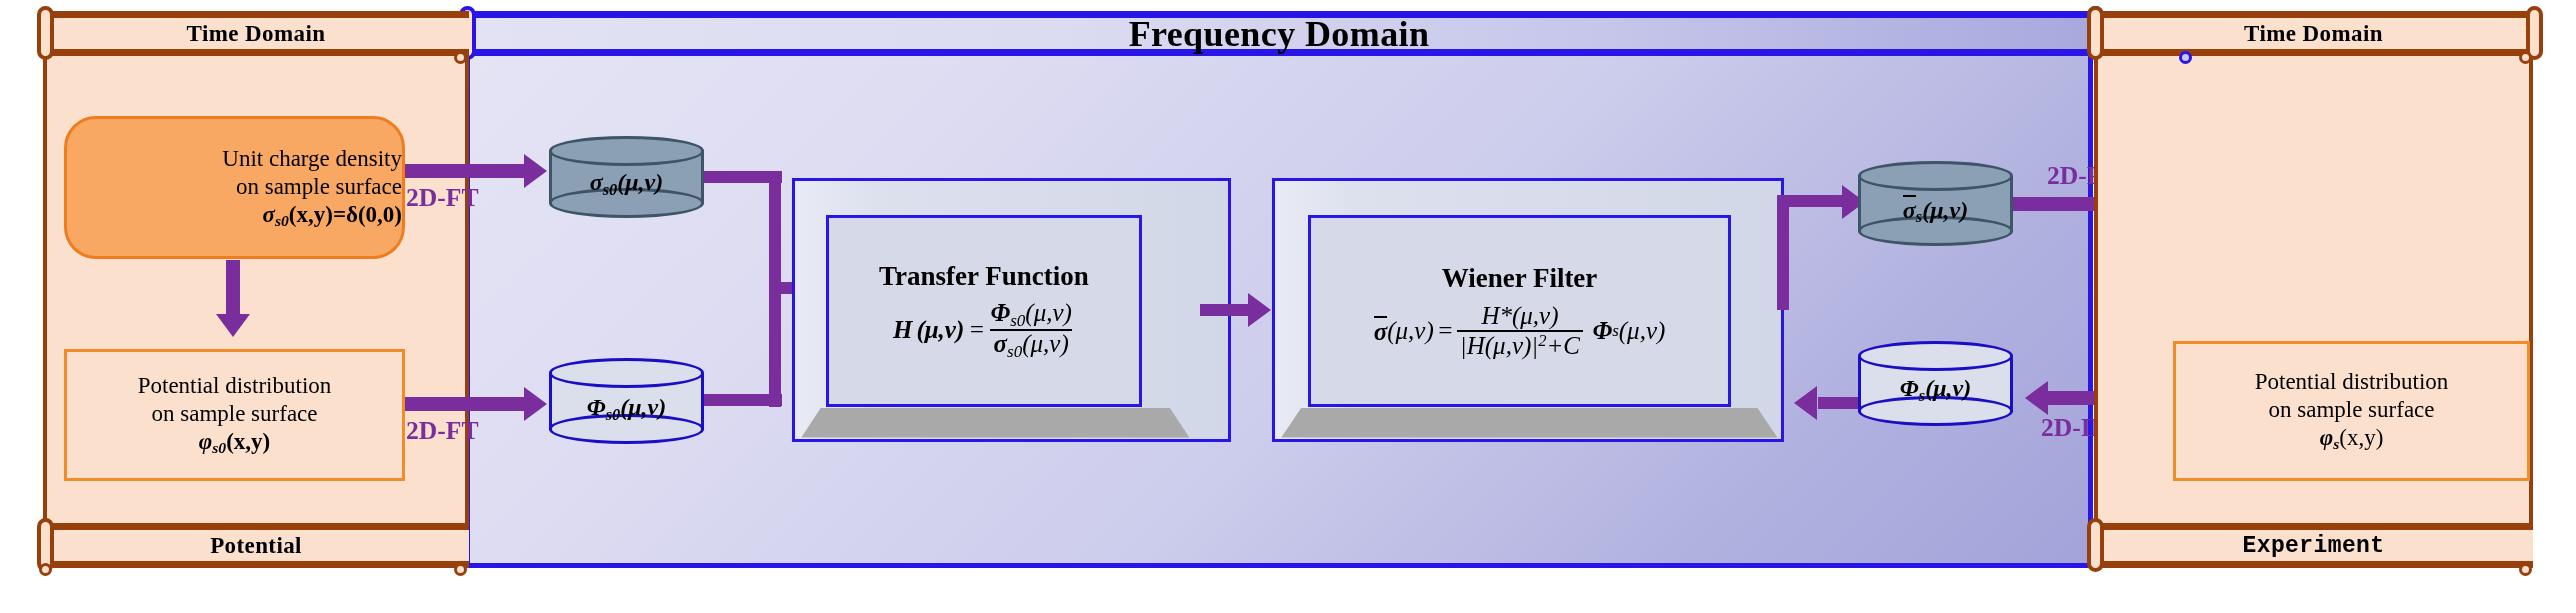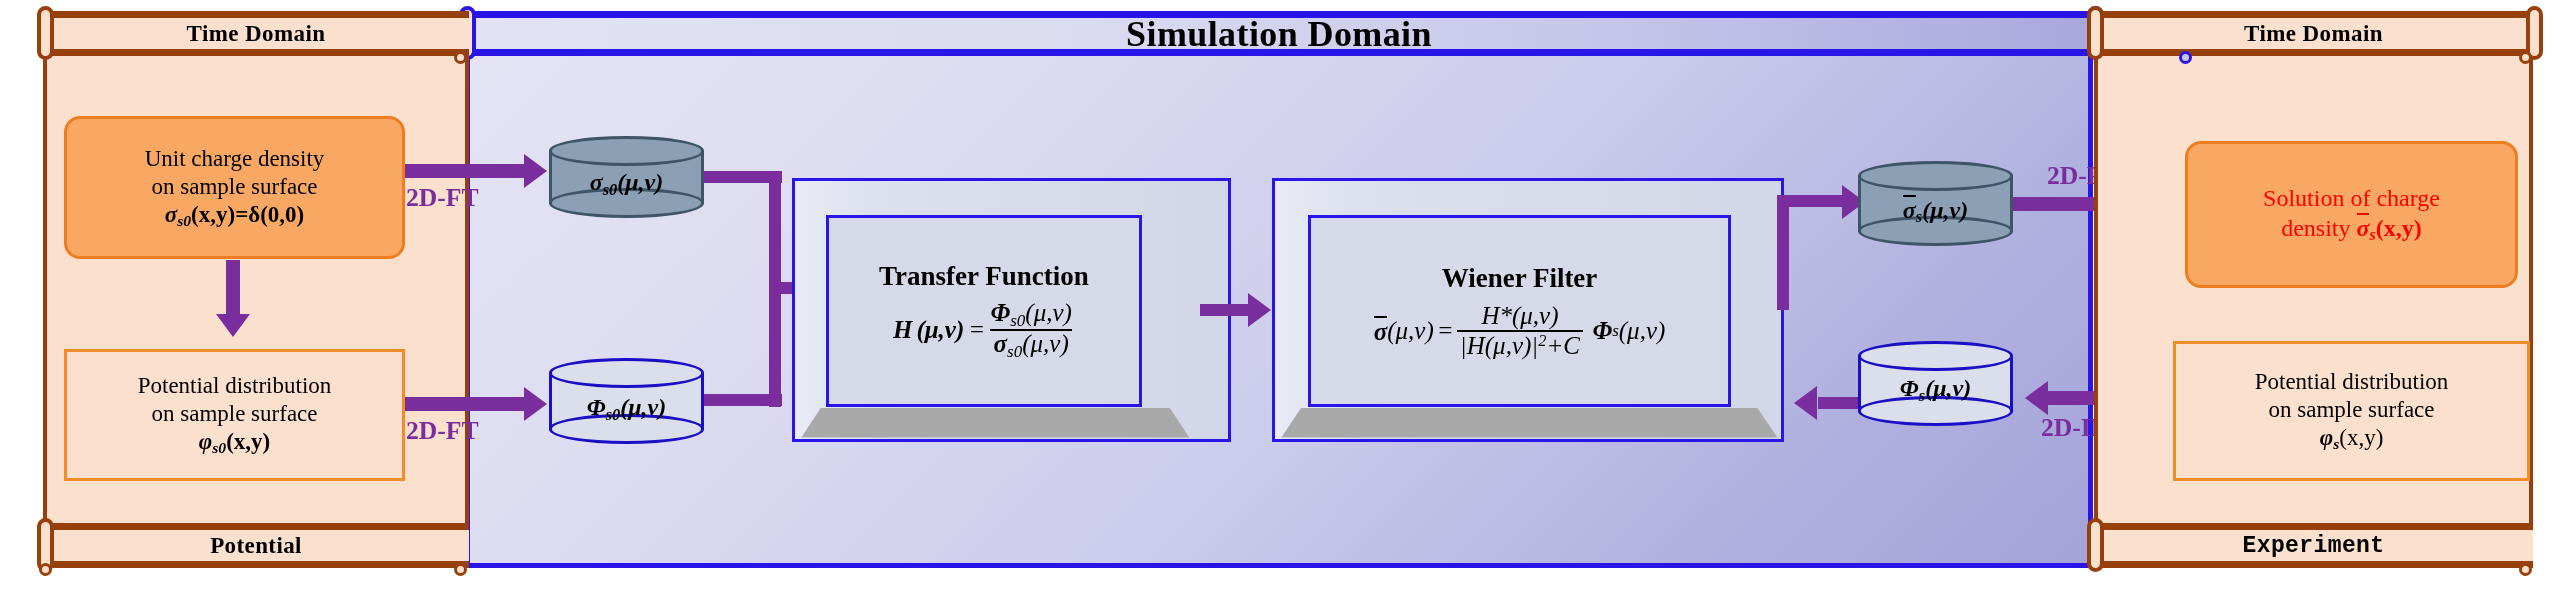--- a/index.html
+++ b/index.html
@@ -21,21 +21,21 @@
      display:flex;align-items:center;justify-content:center;}
   .freq-band .band-txt{font-size:36px;}
 
   #freqmain{position:absolute;left:465px;top:56px;width:1628px;height:512px;
      border-left:5.4px solid #2915e8;border-right:5.4px solid #2915e8;border-bottom:5.4px solid #2915e8;box-sizing:border-box;
      background:linear-gradient(135deg,#e4e4f5 0%,#dddcf2 25%,#ccccec 55%,#b2b2e0 80%,#a3a3da 100%);}
 
   
   .obox{position:absolute;box-sizing:border-box;display:flex;flex-direction:column;
         align-items:center;justify-content:center;text-align:center;line-height:1.22;}
-  .obox.filled{background:#f9a864;border:3.1px solid #ee7d1f;border-radius:16px;}
+  .obox.filled{background:#f9a864;border:3.1px solid #ee7d1f;border-radius:32px;align-items:flex-end;}
   .obox.hollow{background:#fbe0ce;border:3.1px solid #f08c2a;}
   .obox .ln{font-size:23px;color:#000;white-space:nowrap;}
   .obox.red .ln{color:#ff0000;font-size:24px;}
 
   
   .cyl{position:absolute;}
   .cyl .ell-top{position:absolute;left:0;top:0;width:100%;height:29.5px;border-radius:50%;box-sizing:border-box;z-index:3;}
   .cyl .body{position:absolute;left:0;top:14.7px;width:100%;box-sizing:border-box;z-index:1;}
   .cyl .ell-bot{position:absolute;left:0;width:100%;height:29.5px;border-radius:50%;box-sizing:border-box;z-index:2;}
   .cyl .lbl{position:absolute;left:0;width:100%;text-align:center;z-index:4;
@@ -75,21 +75,21 @@
   .ahead.d{border-top:23px solid #7a2d9c;border-left:17px solid transparent;border-right:17px solid transparent;}
   .alab{position:absolute;color:#7a2d9c;font-size:25.6px;font-weight:bold;white-space:nowrap;}
 </style>
 </head>
 <body>
 
 <div id="stage">
 
   <div id="freqmain"></div>
   <div class="freq-band">
-    <span class="band-txt">Simulation Domain</span>
+    <span class="band-txt">Frequency Domain</span>
   </div>
 
   <div class="rail blue" style="left:459px;top:6.2px;height:54px;"></div>
   <div class="rail blue" style="left:2087px;top:6.2px;height:54px;"></div>
 
   <div class="td-body" style="left:43px;top:56px;width:426px;height:512px;"></div>
   <div class="band" style="left:43px;top:11px;width:426px;height:45px;">
     <span class="band-txt">Time Domain</span>
   </div>
   <div class="band" style="left:43px;top:523px;width:426px;height:45px;">
@@ -238,24 +238,20 @@
   <div class="band" style="left:2094px;top:523px;width:439px;height:45px;font-family:Liberation Mono, monospace;">
     <span class="band-txt">Experiment</span>
   </div>
   <div class="rail" style="left:2087px;top:6.2px;height:54px;"></div>
   <div class="rail" style="left:2526px;top:6.2px;height:54px;"></div>
   <div class="rail" style="left:2087px;top:518px;height:54px;"></div>
   <div class="knob blue" style="left:2179px;top:51px;"></div>
   <div class="knob" style="left:2519px;top:51px;"></div>
   <div class="knob" style="left:2519px;top:563px;"></div>
 
-  <div class="obox filled red" style="left:2185px;top:141px;width:333px;height:147px;">
-    <span class="ln">Solution  of charge</span>
-    <span class="ln"><span>density </span><i class="ovl" style="font-weight:bold">σ</i><sub style="font-style:italic;font-weight:bold">s</sub><b>(x,y)</b></span>
-  </div>
 
   <div class="obox hollow" style="left:2173px;top:341px;width:357px;height:140px;">
     <span class="ln">Potential distribution</span>
     <span class="ln">on sample surface</span>
     <span class="ln">
       <i style="font-weight:bold">φ</i><sub style="font-style:italic;font-weight:bold">s</sub><span>(x,y)</span>
     </span>
   </div>
 
 </div>

